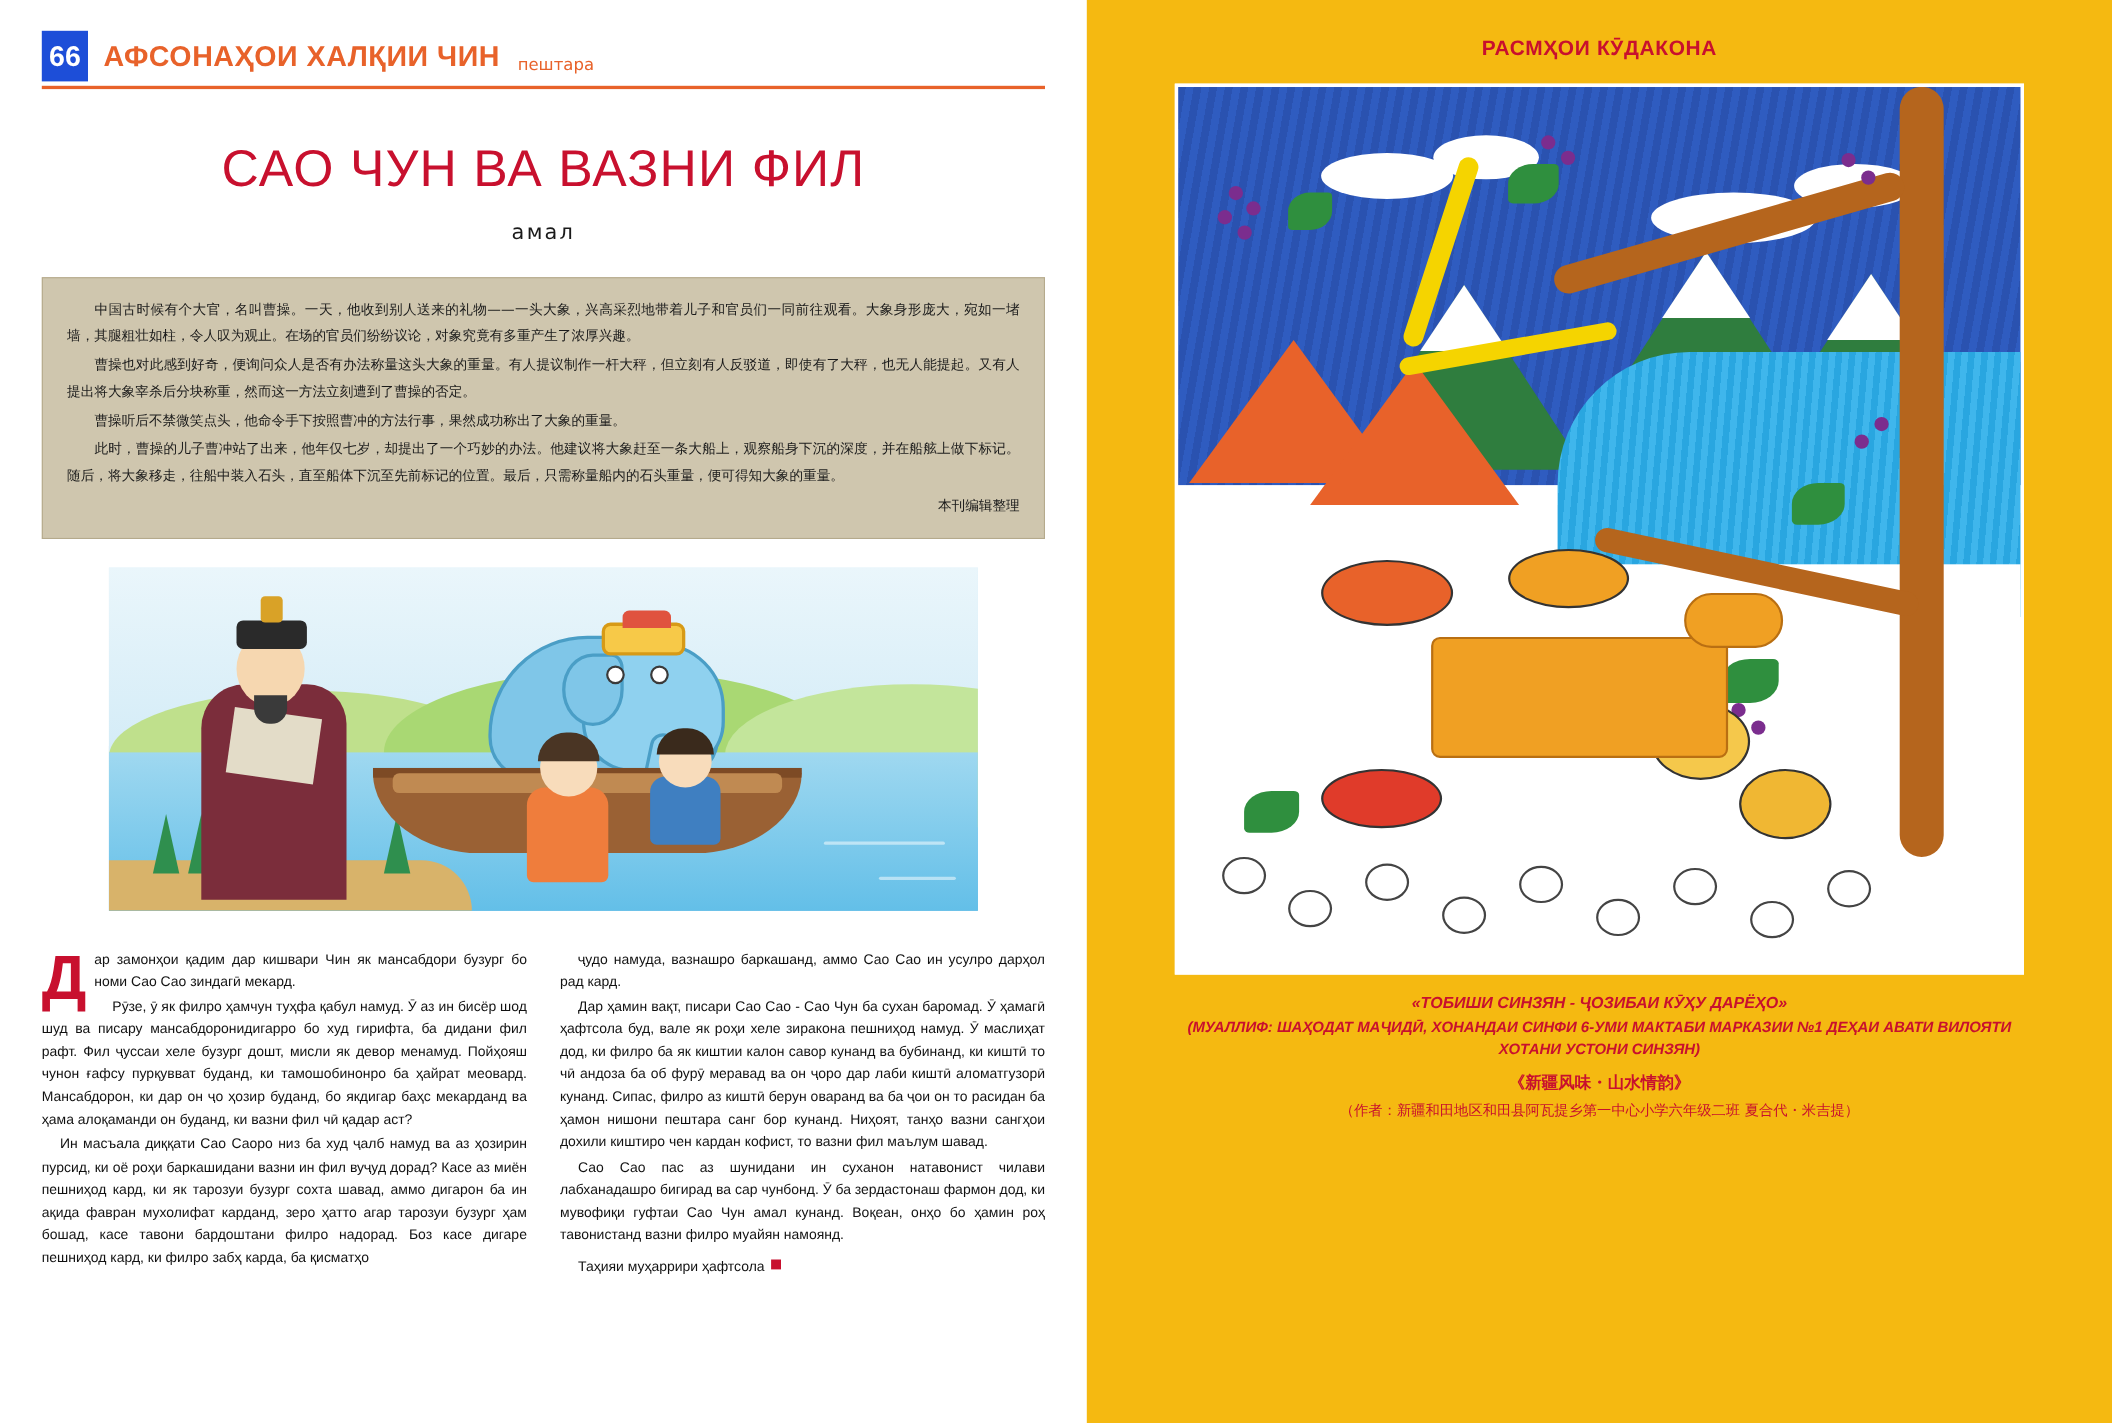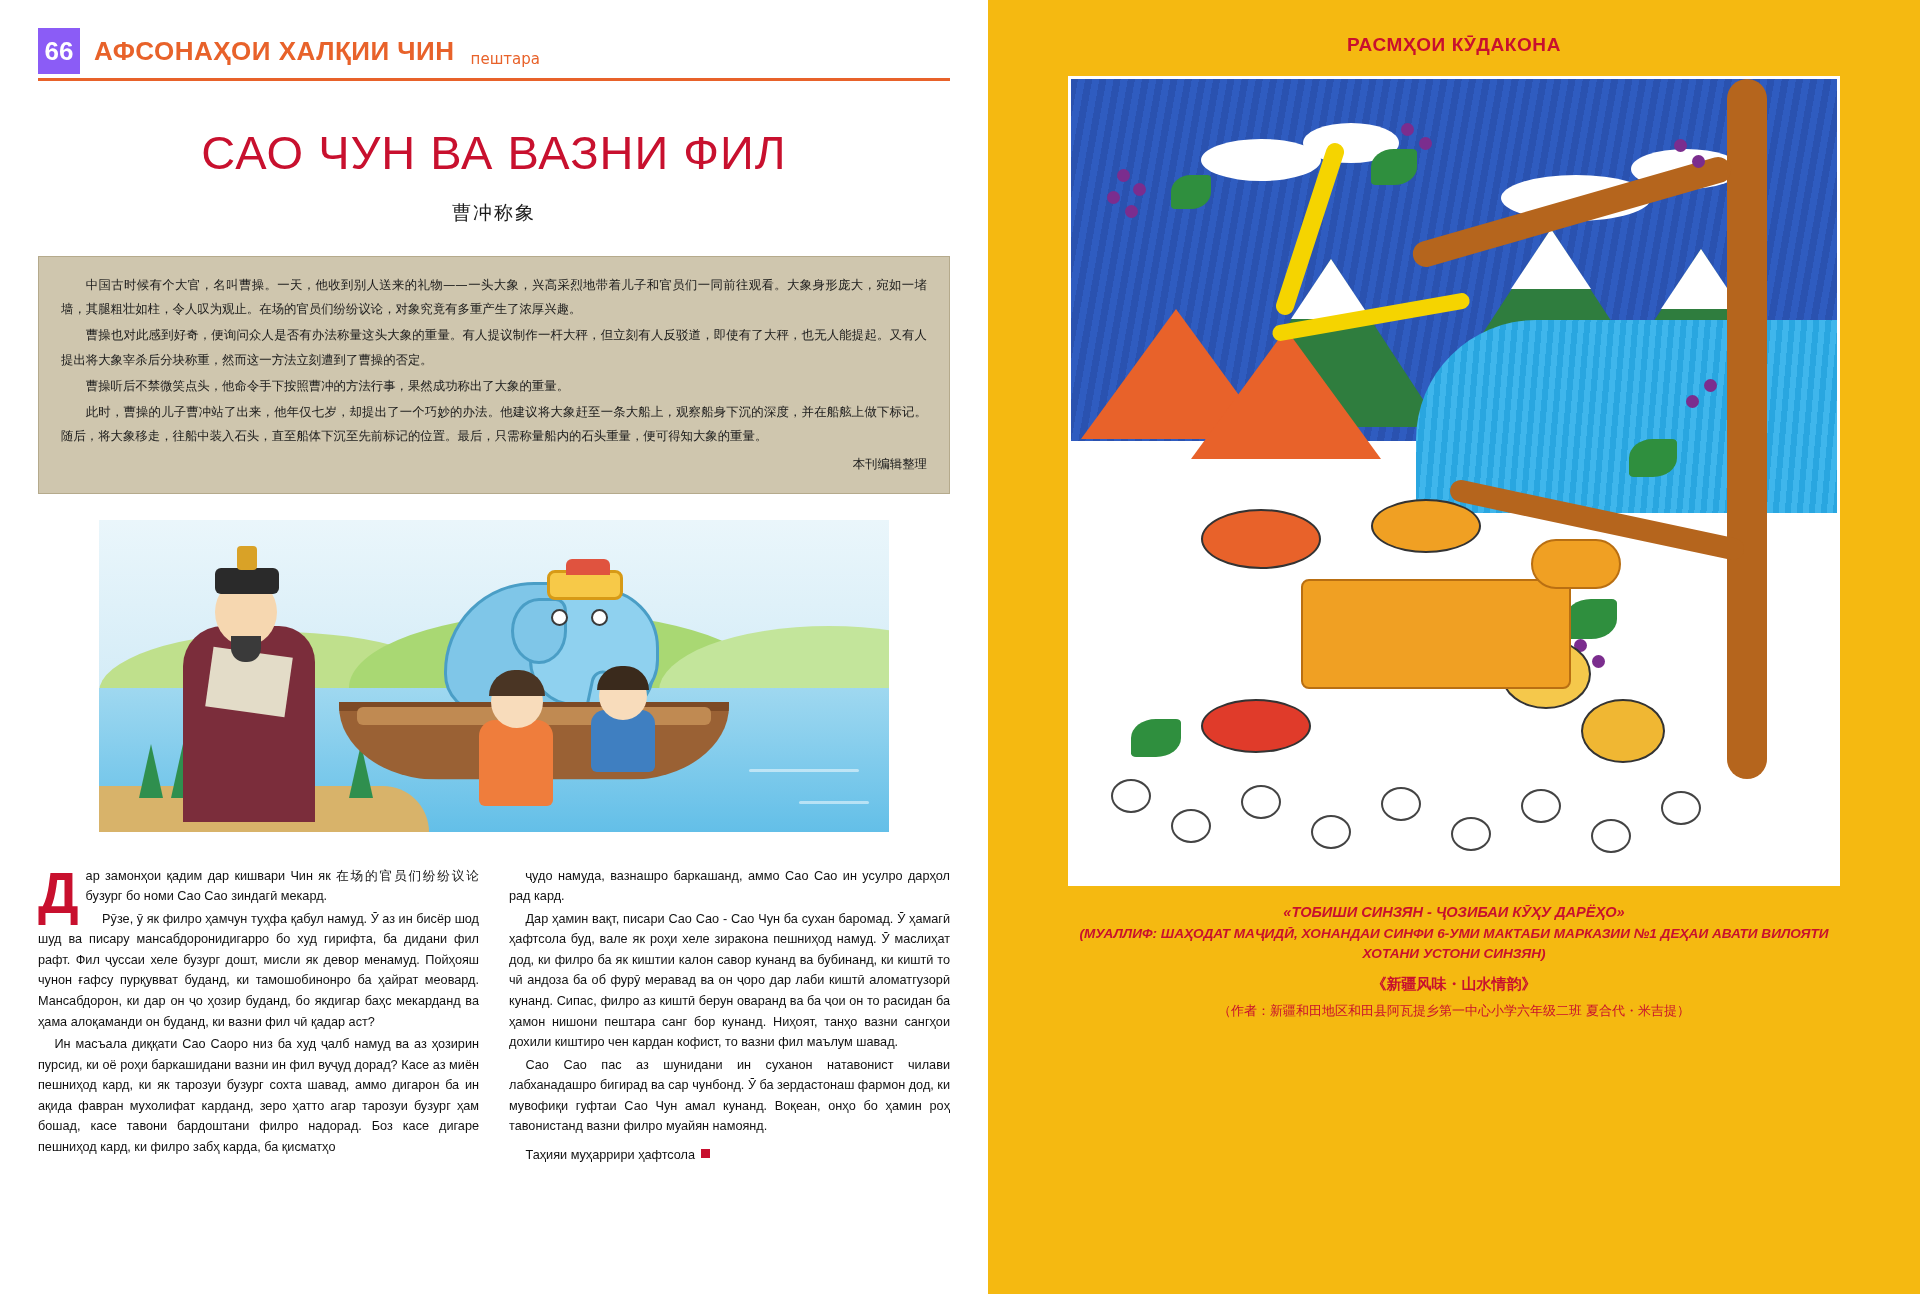--- a/index.html
+++ b/index.html
@@ -19,21 +19,21 @@
     position: relative;
     padding: 0;
   }
   .header-bar {
     display: flex; align-items: center;
     margin-top: 28px;
     height: 46px;
   }
   .folio-box {
     width: 42px; height: 46px;
-    background: #8b5cf6;
+    background: #1d4ed8;
     color: #ffffff;
     font-size: 26px; font-weight: bold;
     display: flex; align-items: center; justify-content: center;
   }
   .header-title {
     color: #e8622a;
     font-size: 26px; font-weight: bold;
     letter-spacing: 0.5px;
     margin-left: 14px;
     white-space: nowrap;
@@ -213,21 +213,21 @@
     <div style="padding:0 38px;">
       <div class="header-bar">
         <div class="folio-box">66</div>
         <div class="header-title">АФСОНАҲОИ ХАЛҚИИ ЧИН</div>
         <div class="header-cn">пештара</div>
       </div>
       <div class="header-rule"></div>
     </div>
 
     <div class="title-main">САО ЧУН ВА ВАЗНИ ФИЛ</div>
-    <div class="title-cn">曹冲称象</div>
+    <div class="title-cn">амал</div>
 
     <div class="abstract-box">
       <p>中国古时候有个大官，名叫曹操。一天，他收到别人送来的礼物——一头大象，兴高采烈地带着儿子和官员们一同前往观看。大象身形庞大，宛如一堵墙，其腿粗壮如柱，令人叹为观止。在场的官员们纷纷议论，对象究竟有多重产生了浓厚兴趣。</p>
       <p>曹操也对此感到好奇，便询问众人是否有办法称量这头大象的重量。有人提议制作一杆大秤，但立刻有人反驳道，即使有了大秤，也无人能提起。又有人提出将大象宰杀后分块称重，然而这一方法立刻遭到了曹操的否定。</p>
       <p>曹操听后不禁微笑点头，他命令手下按照曹冲的方法行事，果然成功称出了大象的重量。</p>
       <p>此时，曹操的儿子曹冲站了出来，他年仅七岁，却提出了一个巧妙的办法。他建议将大象赶至一条大船上，观察船身下沉的深度，并在船舷上做下标记。随后，将大象移走，往船中装入石头，直至船体下沉至先前标记的位置。最后，只需称量船内的石头重量，便可得知大象的重量。</p>
       <p class="abstract-sign">本刊编辑整理</p>
     </div>
 
     <div class="illus">
@@ -266,21 +266,21 @@
       <div class="kid kid-a-hair"></div>
 
       <div class="man-robe"></div>
       <div class="man-collar"></div>
       <div class="man-head"></div>
       <div class="man-beard"></div>
       <div class="man-hat"></div>
     </div>
 
     <div class="body-cols">
-      <p class="first"><span class="dropcap">Д</span><span>ар замонҳои қадим дар кишвари Чин як 在场的官员们纷纷议论 бузург бо номи Сао Сао зиндагӣ мекард.</span></p>
+      <p class="first"><span class="dropcap">Д</span><span>ар замонҳои қадим дар кишвари Чин як мансабдори бузург бо номи Сао Сао зиндагӣ мекард.</span></p>
       <p>Рӯзе, ӯ як филро ҳамчун туҳфа қабул намуд. Ӯ аз ин бисёр шод шуд ва писару мансабдоронидигарро бо худ гирифта, ба дидани фил рафт. Фил ҷуссаи хеле бузург дошт, мисли як девор менамуд. Пойҳояш чунон ғафсу пурқувват буданд, ки тамошобинонро ба ҳайрат меовард. Мансабдорон, ки дар он ҷо ҳозир буданд, бо якдигар баҳс мекарданд ва ҳама алоқаманди он буданд, ки вазни фил чӣ қадар аст?</p>
       <p>Ин масъала диққати Сао Саоро низ ба худ ҷалб намуд ва аз ҳозирин пурсид, ки оё роҳи баркашидани вазни ин фил вуҷуд дорад? Касе аз миён пешниҳод кард, ки як тарозуи бузург сохта шавад, аммо дигарон ба ин ақида фавран мухолифат карданд, зеро ҳатто агар тарозуи бузург ҳам бошад, касе тавони бардоштани филро надорад. Боз касе дигаре пешниҳод кард, ки филро забҳ карда, ба қисматҳо</p>
       <p>ҷудо намуда, вазнашро баркашанд, аммо Сао Сао ин усулро дарҳол рад кард.</p>
       <p>Дар ҳамин вақт, писари Сао Сао - Сао Чун ба сухан баромад. Ӯ ҳамагӣ ҳафтсола буд, вале як роҳи хеле зиракона пешниҳод намуд. Ӯ маслиҳат дод, ки филро ба як киштии калон савор кунанд ва бубинанд, ки киштӣ то чӣ андоза ба об фурӯ меравад ва он ҷоро дар лаби киштӣ аломатгузорӣ кунанд. Сипас, филро аз киштӣ берун оваранд ва ба ҷои он то расидан ба ҳамон нишони пештара санг бор кунанд. Ниҳоят, танҳо вазни сангҳои дохили киштиро чен кардан кофист, то вазни фил маълум шавад.</p>
       <p>Сао Сао пас аз шунидани ин суханон натавонист чилави лабханадашро бигирад ва сар чунбонд. Ӯ ба зердастонаш фармон дод, ки мувофиқи гуфтаи Сао Чун амал кунанд. Воқеан, онҳо бо ҳамин роҳ тавонистанд вазни филро муайян намоянд.</p>
       <p class="byline"><span>Таҳияи муҳаррири ҳафтсола</span><span class="sq"></span></p>
     </div>
   </div>
 
   <div class="page-right">

